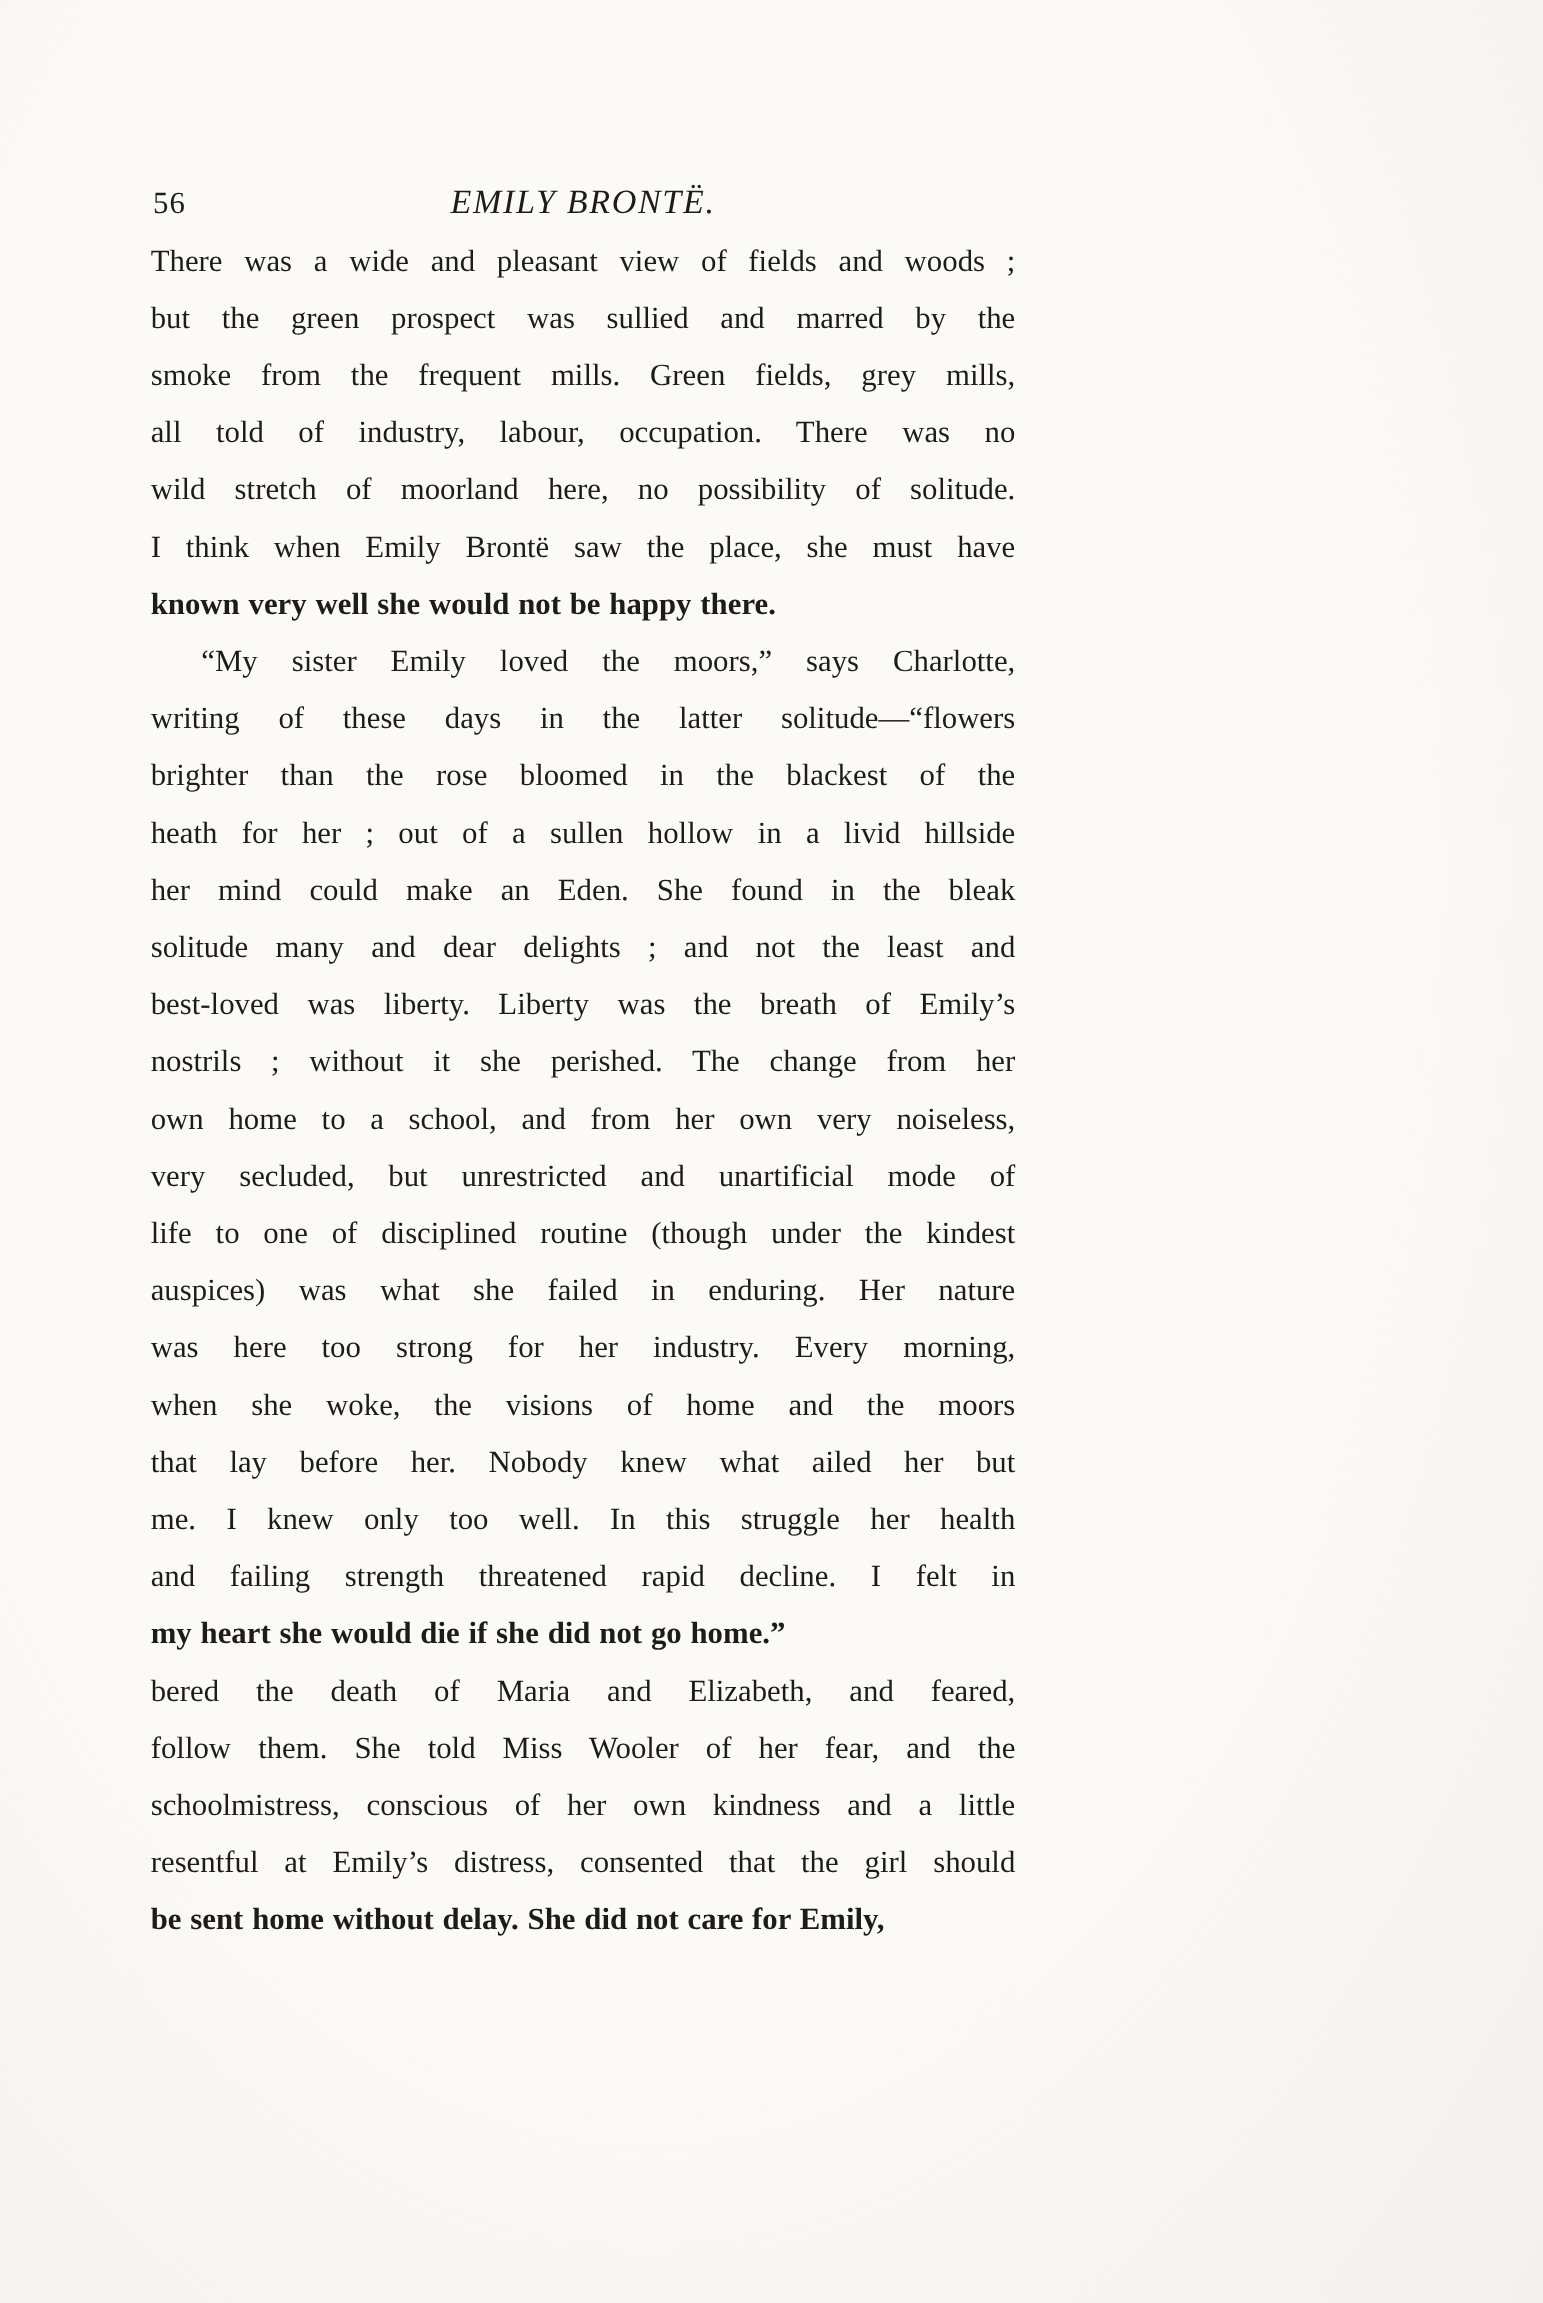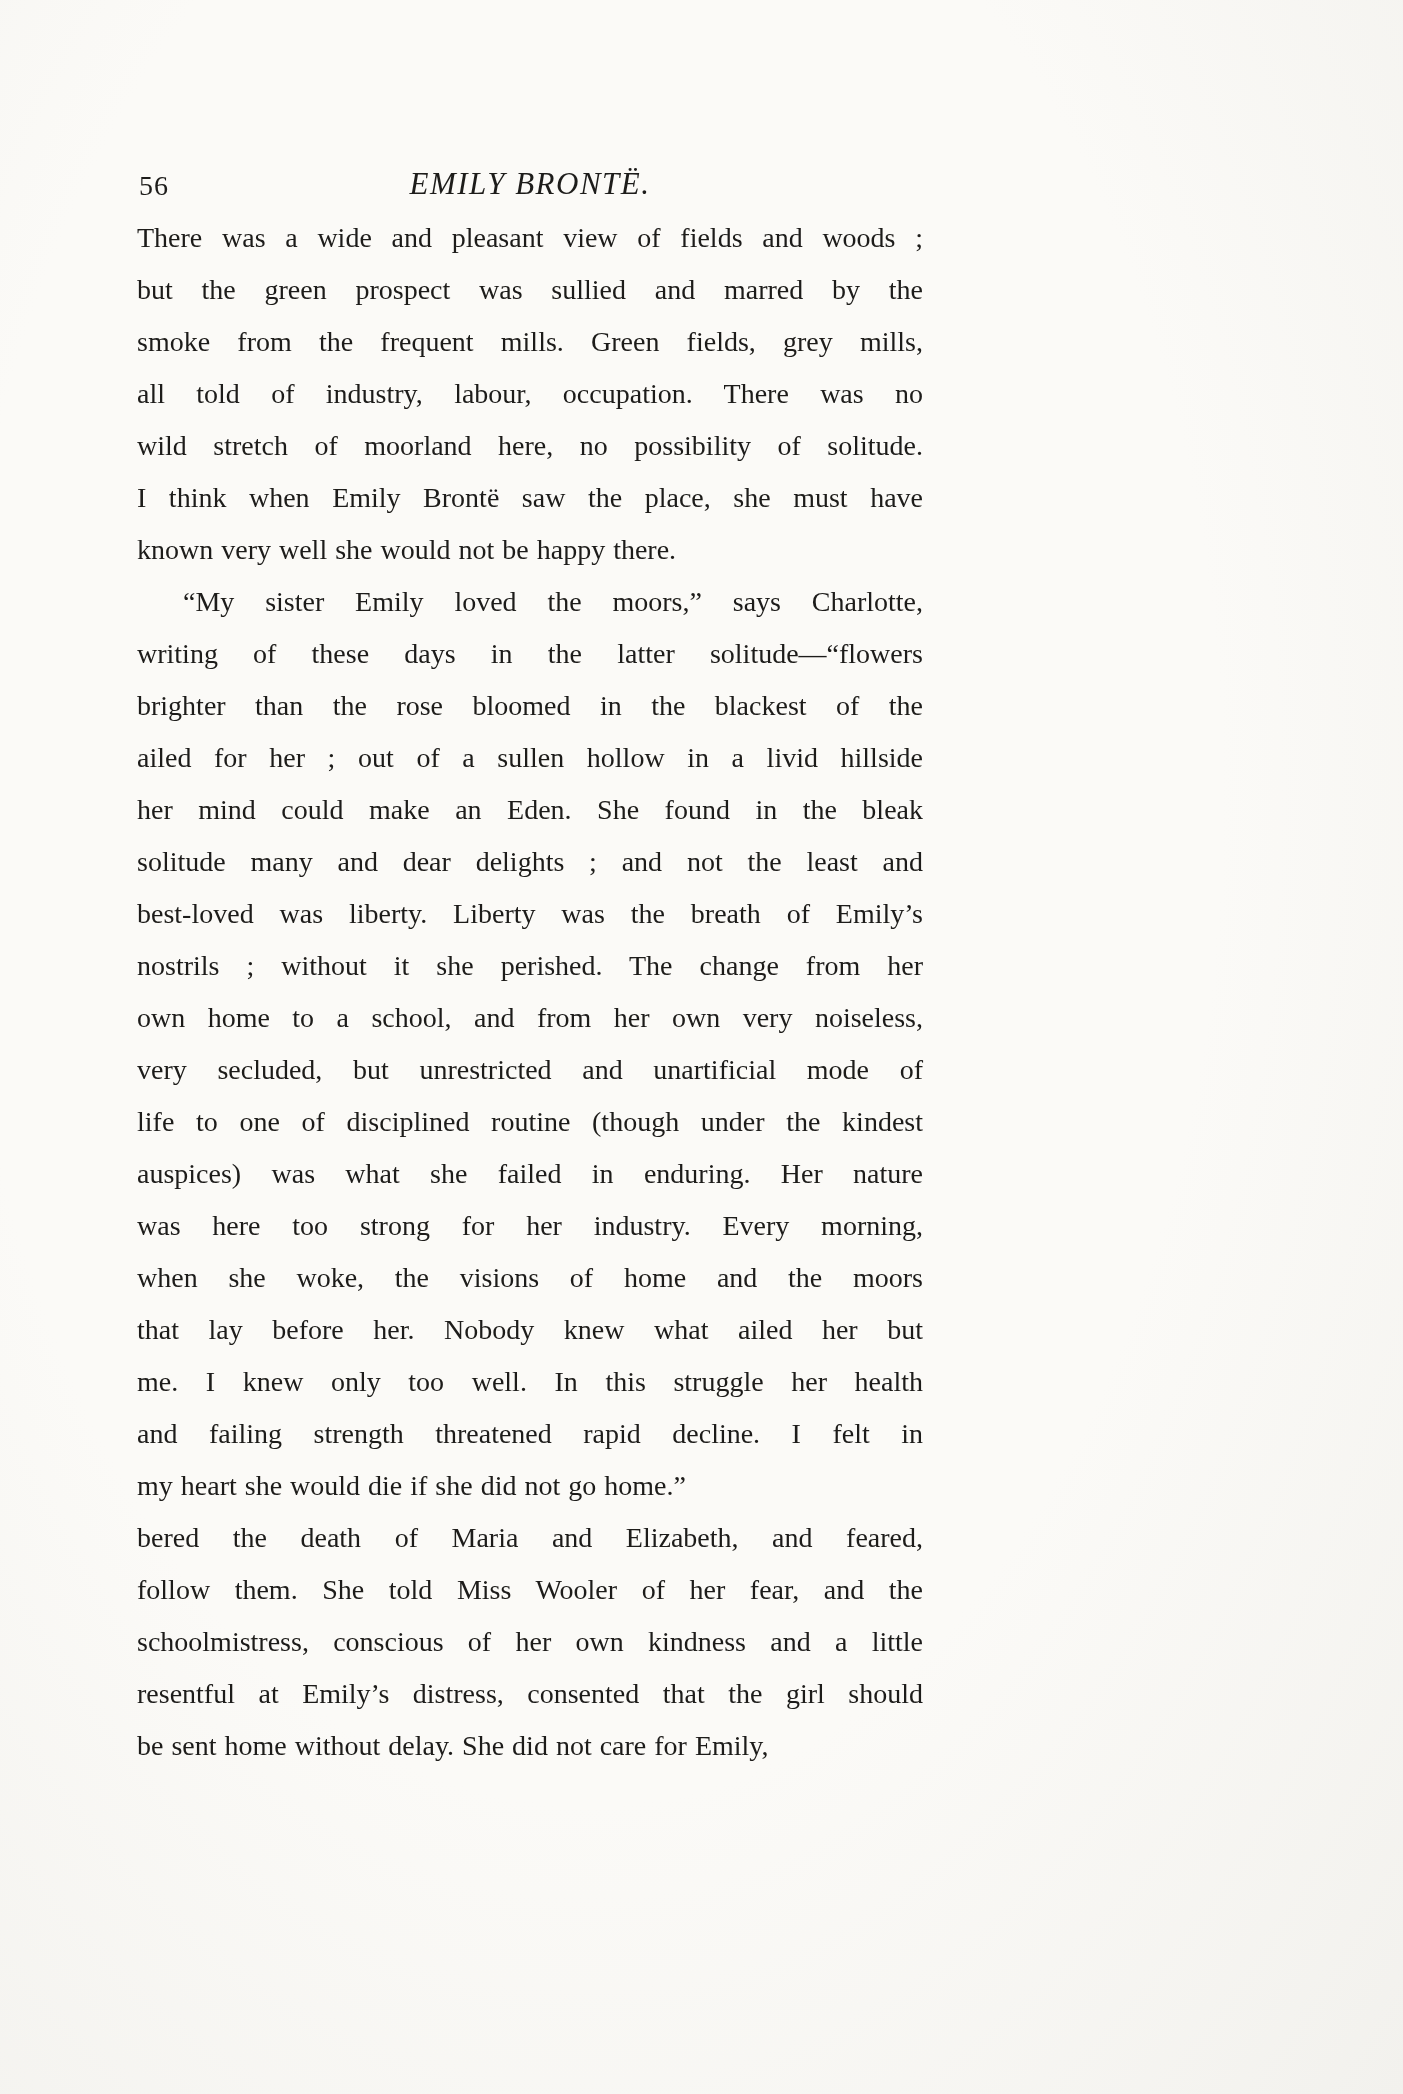--- a/index.html
+++ b/index.html
@@ -53,20 +53,21 @@
   .paragraph { margin: 0; }
   .line {
     white-space: nowrap;
     text-align: justify;
     text-align-last: justify;
     word-spacing: 1px;
   }
   .line.last {
     text-align: left;
     text-align-last: left;
+    font-weight: bold;
   }
   .line.indent {
     padding-left: 46px;
   }
 </style>
 </head>
 <body>
 
 <div class="sheet">
   <div class="page-header">
@@ -80,21 +81,21 @@
         <div class="line">smoke from the frequent mills. Green fields, grey mills,</div>
         <div class="line">all told of industry, labour, occupation. There was no</div>
         <div class="line">wild stretch of moorland here, no possibility of solitude.</div>
         <div class="line">I think when Emily Brontë saw the place, she must have</div>
         <div class="line last">known very well she would not be happy there.</div>
       </div>
       <div class="paragraph">
         <div class="line indent">“My sister Emily loved the moors,” says Charlotte,</div>
         <div class="line">writing of these days in the latter solitude—“flowers</div>
         <div class="line">brighter than the rose bloomed in the blackest of the</div>
-        <div class="line">ailed for her ; out of a sullen hollow in a livid hillside</div>
+        <div class="line">heath for her ; out of a sullen hollow in a livid hillside</div>
         <div class="line">her mind could make an Eden. She found in the bleak</div>
         <div class="line">solitude many and dear delights ; and not the least and</div>
         <div class="line">best-loved was liberty. Liberty was the breath of Emily’s</div>
         <div class="line">nostrils ; without it she perished. The change from her</div>
         <div class="line">own home to a school, and from her own very noiseless,</div>
         <div class="line">very secluded, but unrestricted and unartificial mode of</div>
         <div class="line">life to one of disciplined routine (though under the kindest</div>
         <div class="line">auspices) was what she failed in enduring. Her nature</div>
         <div class="line">was here too strong for her industry. Every morning,</div>
         <div class="line">when she woke, the visions of home and the moors</div>

